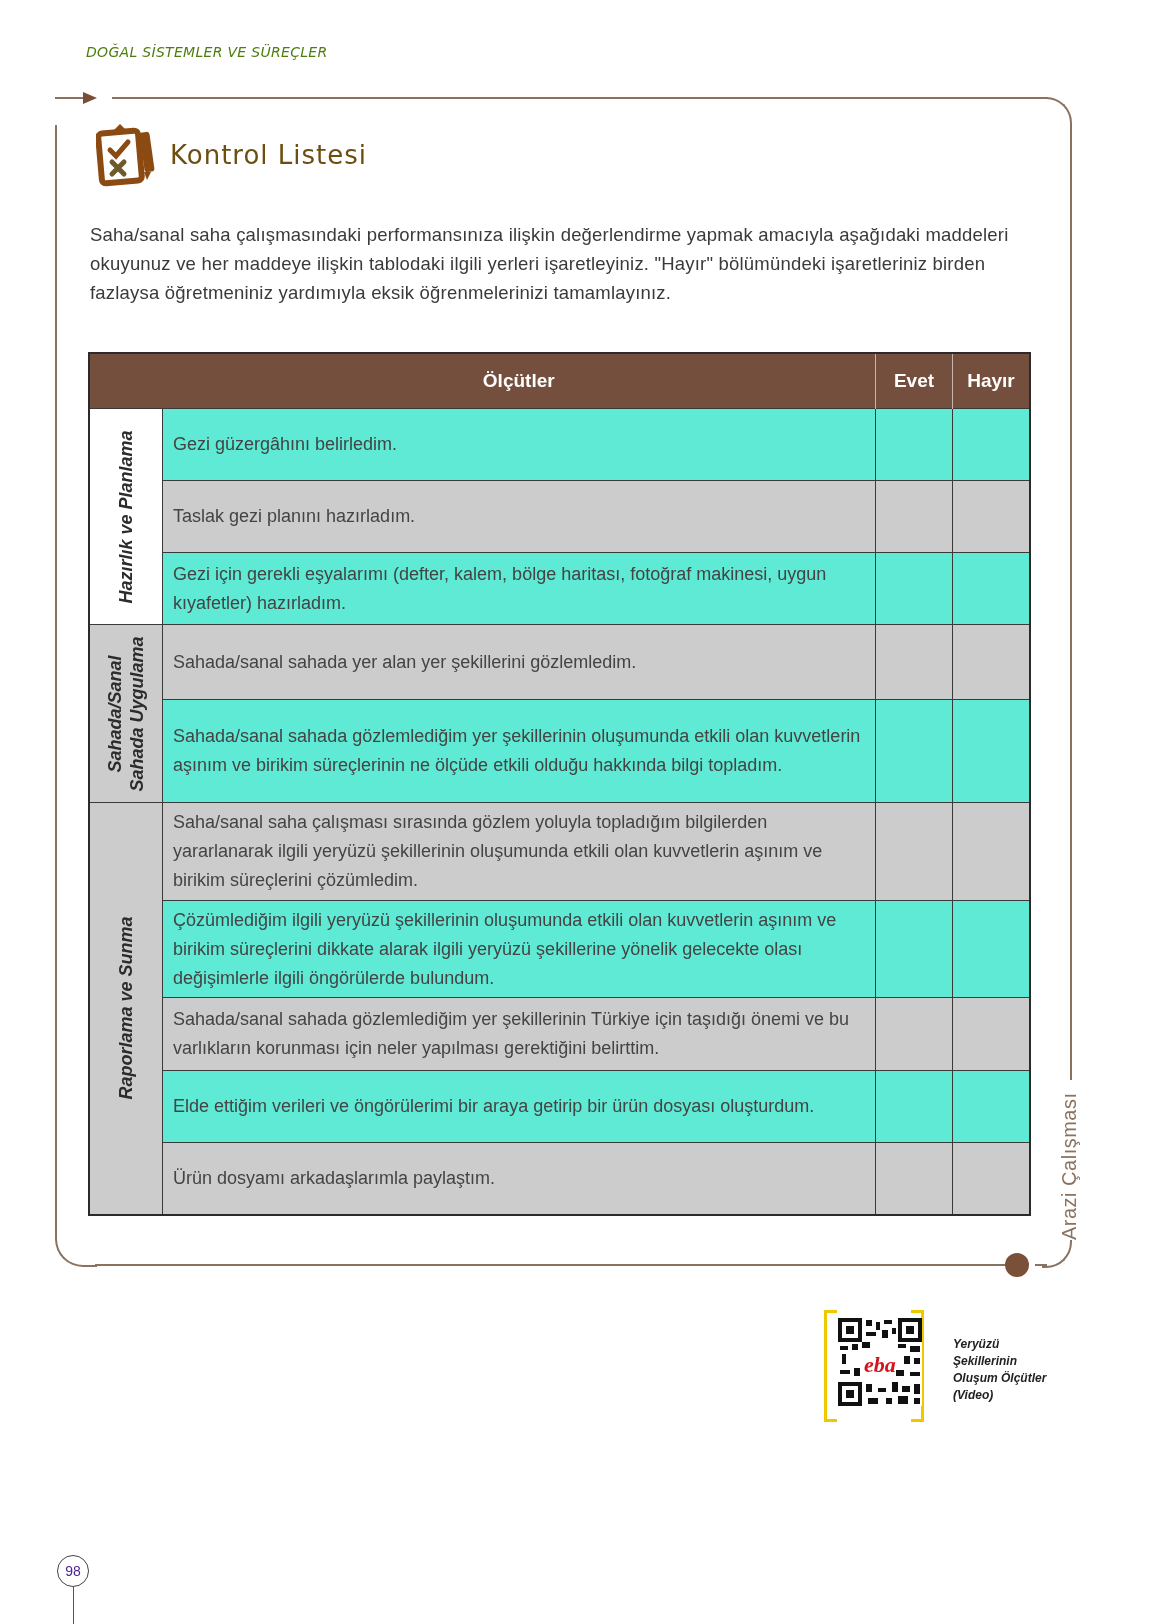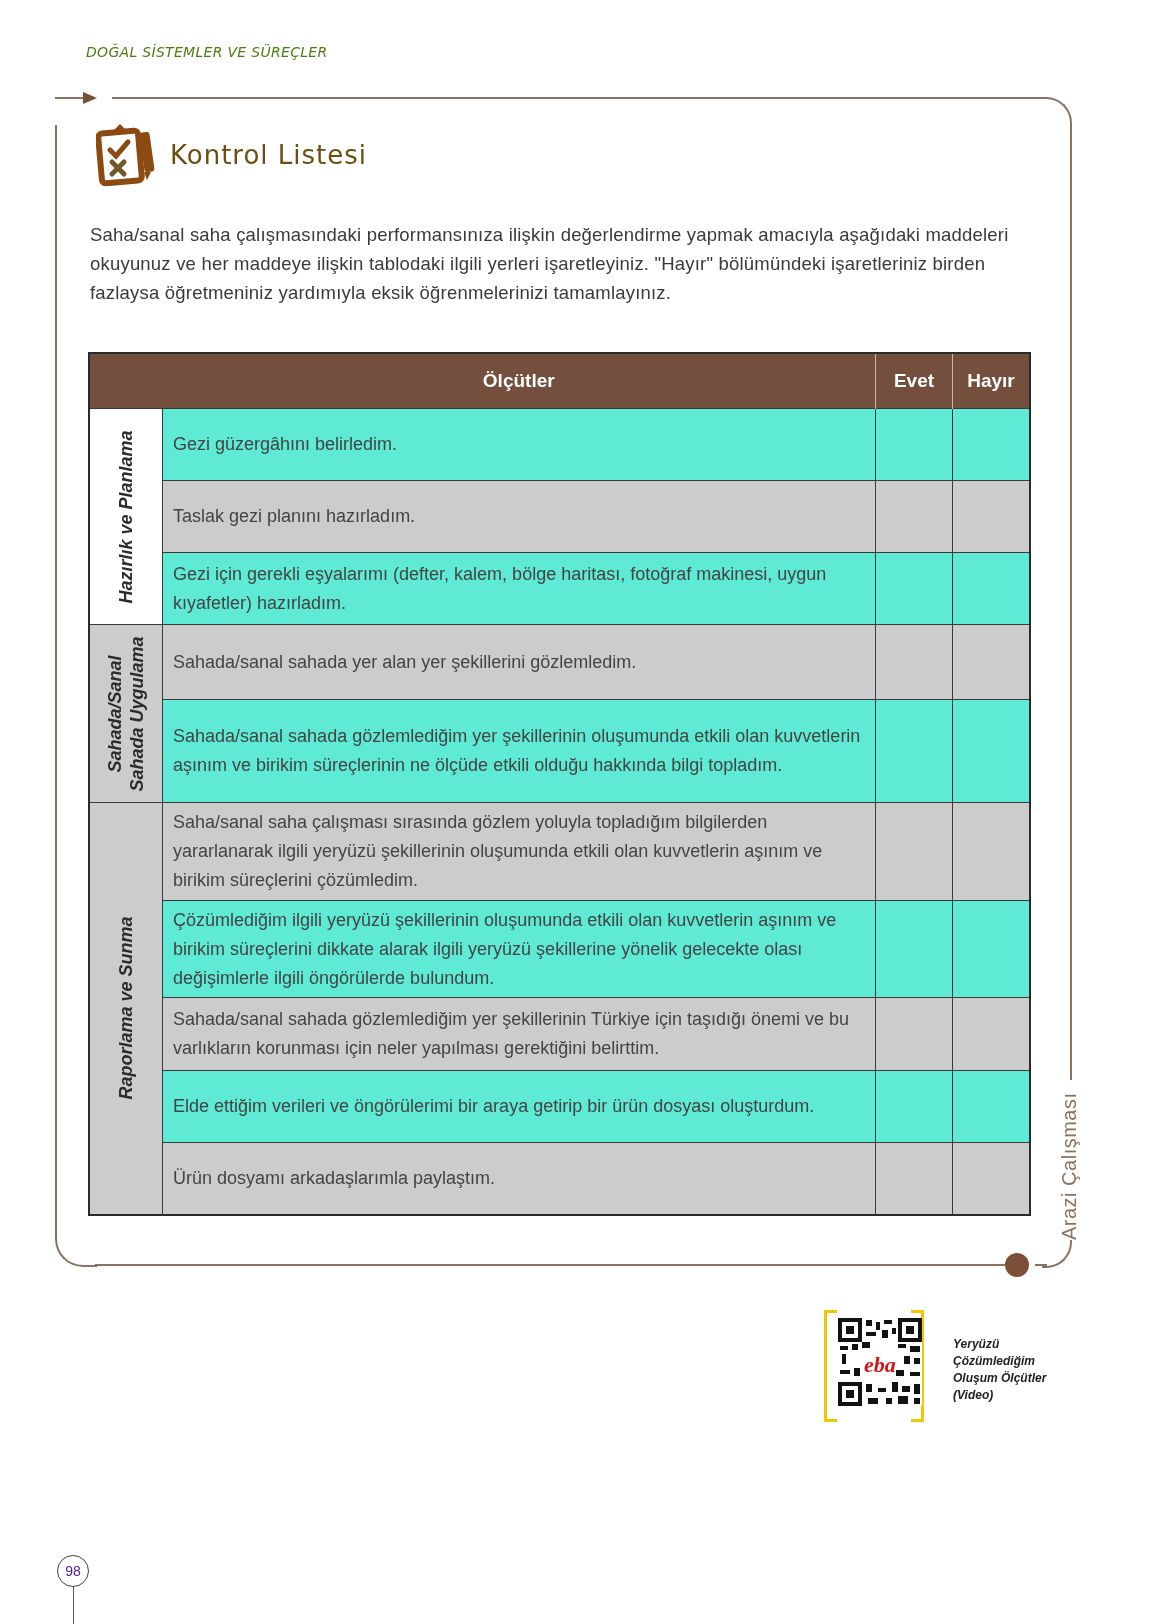--- a/index.html
+++ b/index.html
@@ -225,19 +225,19 @@
         <rect x="30" y="80" width="10" height="6"></rect>
       <rect x="48" y="80" width="6" height="6"></rect>
         <rect x="60" y="78" width="10" height="8"></rect>
         <rect x="76" y="80" width="6" height="6"></rect>
     </g>
     <text x="42" y="54" text-anchor="middle" font-family="Liberation Serif, serif" font-style="italic" font-weight="bold" font-size="22" fill="#d4141c" stroke="#fff" stroke-width="1.5" paint-order="stroke">eba</text>
   </svg>
 </div>
 <div class="qr-caption">
   <div>Yeryüzü</div>
-  <div>Çözümlediğim</div>
+  <div>Şekillerinin</div>
   <div>Oluşum Ölçütler</div>
   <div>(Video)</div>
 </div>
 
 <div class="page-num">98</div>
 <div class="page-line"></div>
 
 </body></html>

